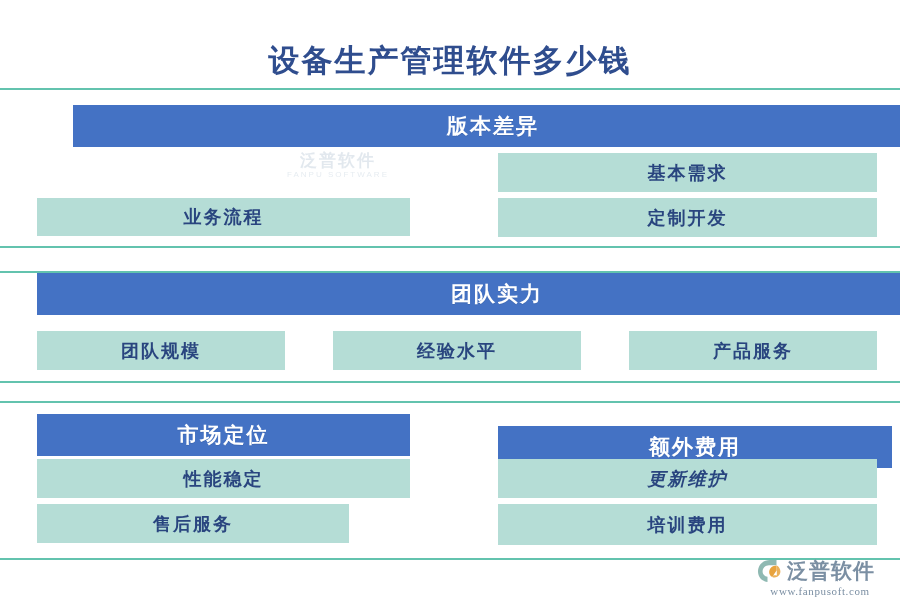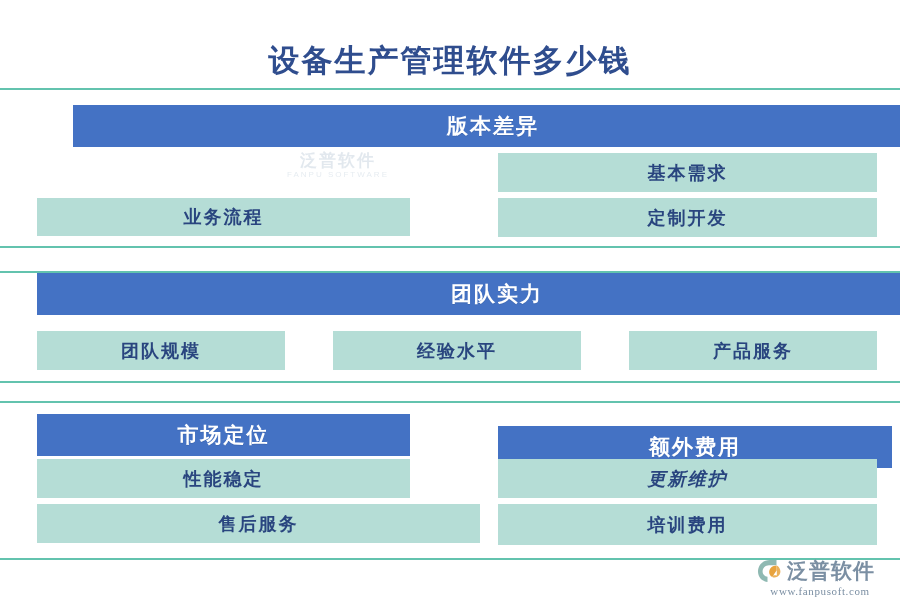--- a/index.html
+++ b/index.html
@@ -84,21 +84,21 @@
 
   
   .s2-head { left: 37px;  top: 273px; width: 840px; height: 42px; padding-left: 40px; }
   .s2-c0   { left: 37px;  top: 331px; width: 248px; height: 39px; }
   .s2-c1   { left: 333px; top: 331px; width: 248px; height: 39px; }
   .s2-c2   { left: 629px; top: 331px; width: 248px; height: 39px; }
 
   
   .s3a-head { left: 37px; top: 414px; width: 373px; height: 42px; }
   .s3a-c0   { left: 37px; top: 459px; width: 373px; height: 39px; }
-  .s3a-c1   { left: 37px; top: 504px; width: 443px; height: 39px; }
+  .s3a-c1   { left: 37px; top: 504px; width: 312px; height: 39px; }
 
   
   .s3b-head { left: 498px; top: 414px; width: 394px; height: 42px; margin-top: 12px; }
   .s3b-c0   { left: 498px; top: 459px; width: 379px; height: 39px; font-style: italic; }
   .s3b-c1   { left: 498px; top: 504px; width: 379px; height: 41px; }
 
   
   .watermark {
     position: absolute;
     left: 248px;

